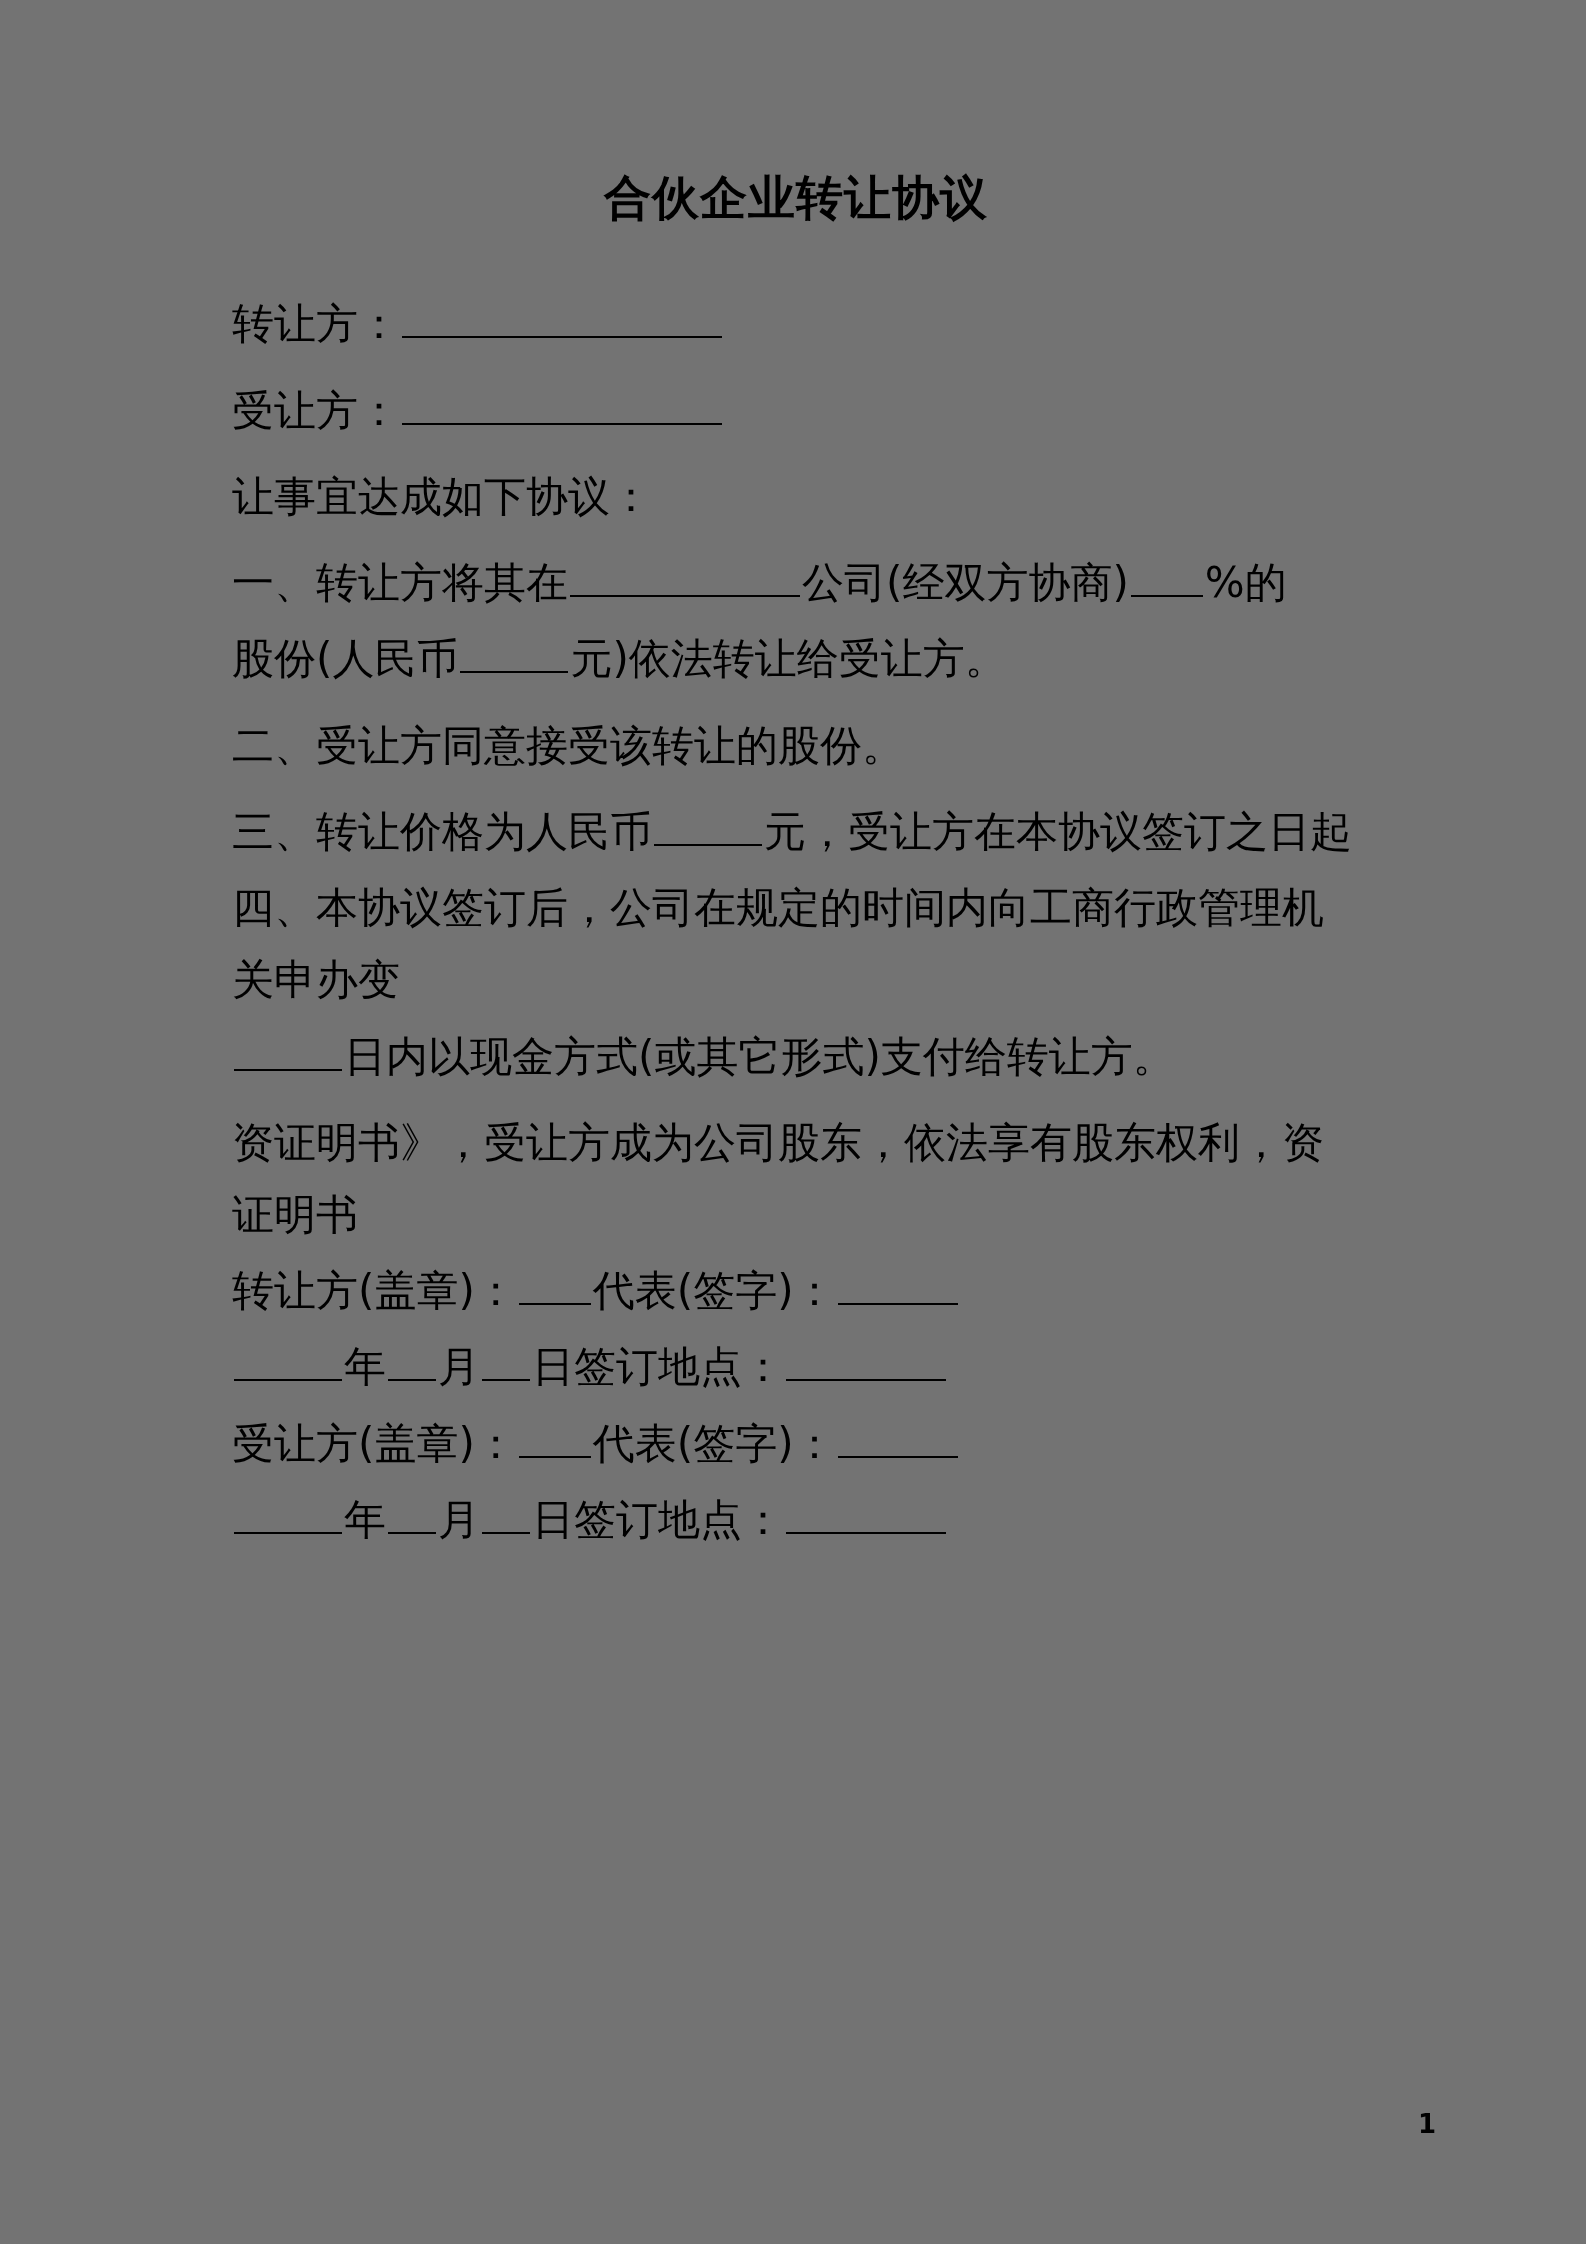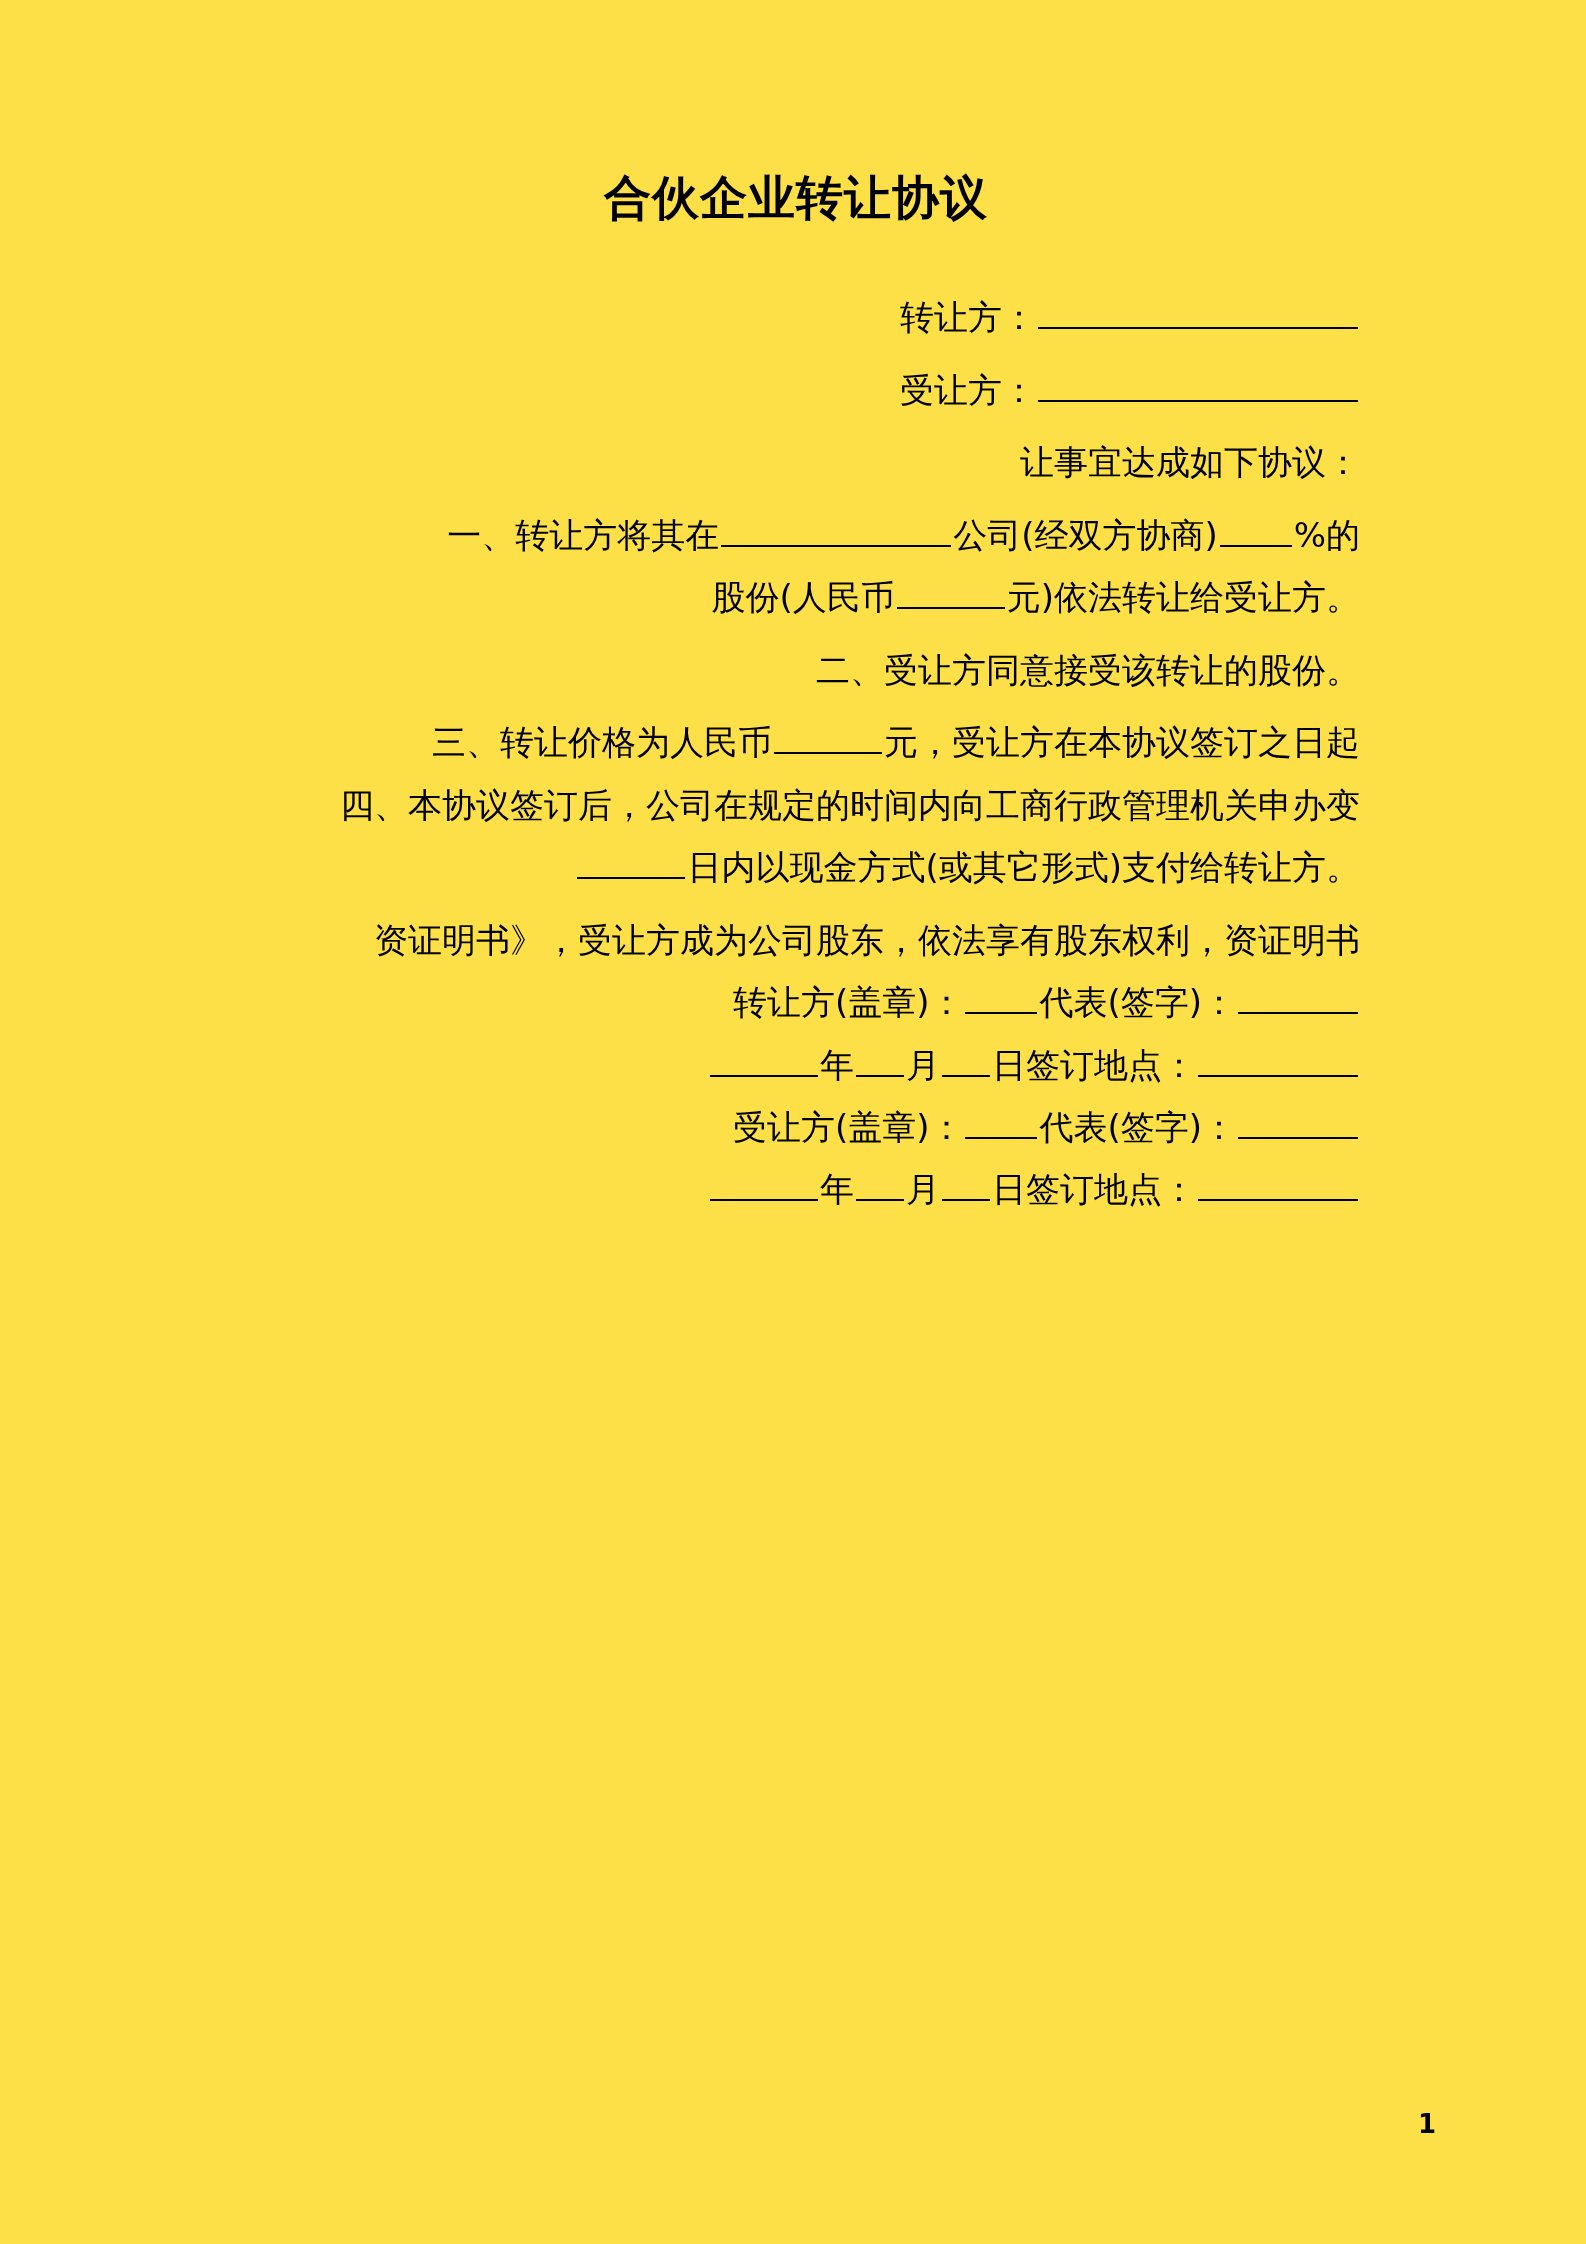--- a/index.html
+++ b/index.html
@@ -9,42 +9,42 @@
   }
   body {
     font-family: "DejaVu Sans", "Liberation Sans", sans-serif;
     color: #000000;
   }
   .page {
     position: relative;
     width: 1586px;
     height: 2244px;
     margin: 0 auto;
-    background: #fde047;
+    background: #737373;
     box-sizing: border-box;
   }
   .content {
     position: absolute;
     left: 232px;
     top: 170px;
     width: 1128px;
   }
   .doc-title {
     text-align: center;
     font-size: 47px;
     font-weight: bold;
     letter-spacing: 1px;
     margin: 0 0 62px 0;
     line-height: 1.2;
   }
   .para {
-    font-size: 34px;
+    font-size: 42px;
     line-height: 1.72;
     margin: 0 0 14px 0;
-    text-align: right;
+    text-align: left;
     word-break: break-all;
   }
   .para.tight {
     margin-bottom: 4px;
   }
   .blank {
     display: inline-block;
     border-bottom: 2px solid #000;
     vertical-align: baseline;
     height: 1.05em;

